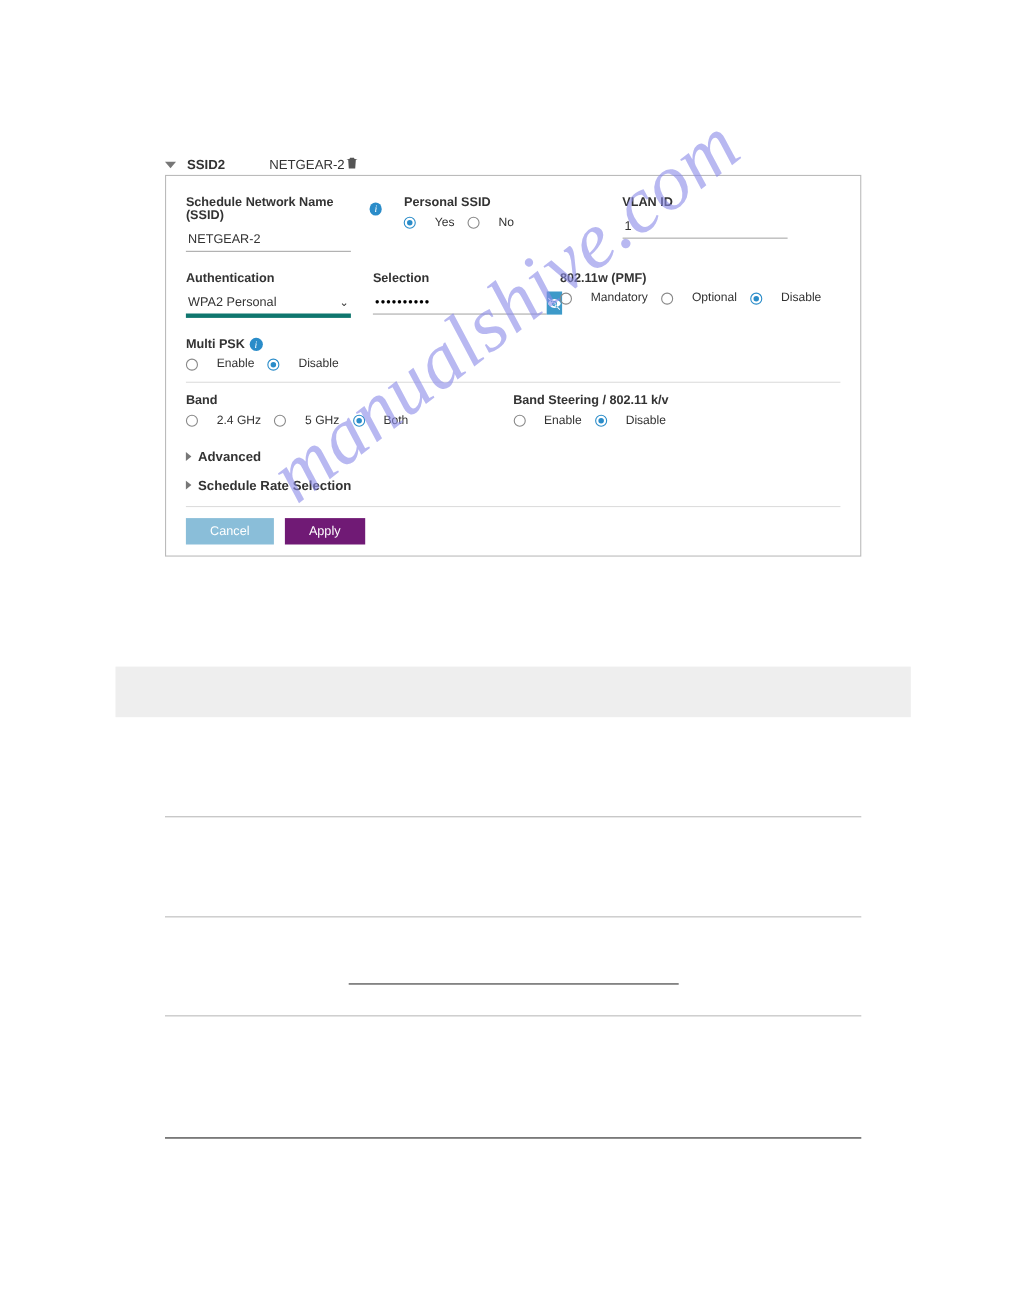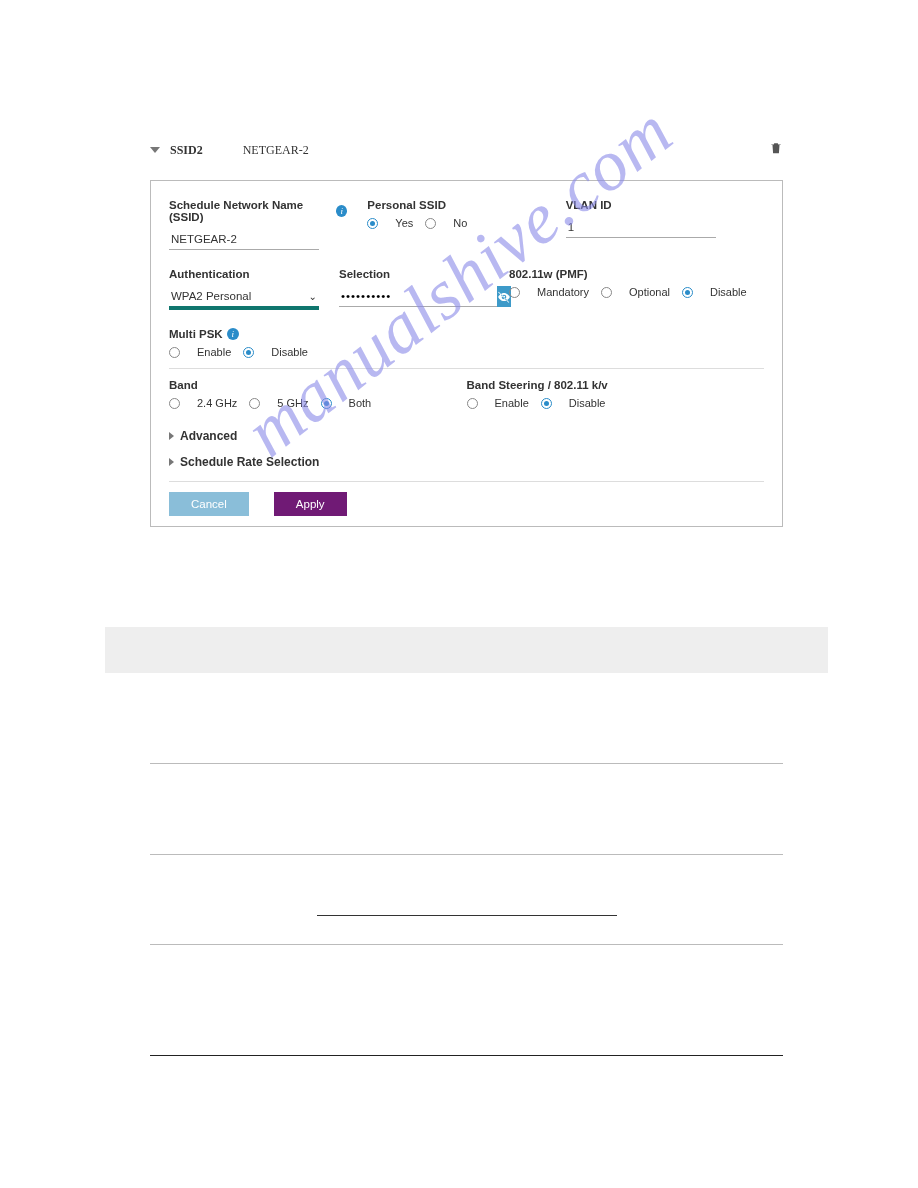--- a/index.html
+++ b/index.html
@@ -1,19 +1,19 @@
 <!DOCTYPE html>
 <html><head>
 <meta charset="utf-8">
 <style>
   * { box-sizing: border-box; margin: 0; padding: 0; }
   body { font-family: Arial, Helvetica, sans-serif; font-size: 12px; color: #333; background: #fff; width: 918px; margin: 0 auto; position: relative; }
   .page { padding: 140px 135px 60px 150px; position: relative; }
   .watermark { position: absolute; top: 240px; left: 50%; transform: translate(-50%, 0) rotate(-38deg); font-size: 72px; font-style: italic; font-family: Georgia, serif; color: #8a8ae8; opacity: 0.6; pointer-events: none; z-index: 100; letter-spacing: 1px; white-space: nowrap; }
-  .ssid-header { display: flex; align-items: center; justify-content: space-between; margin-bottom: 20px; font-family: Liberation Serif, serif; }
+  .ssid-header { display: flex; align-items: center; margin-bottom: 0; }
   .ssid-header-left { display: flex; align-items: center; gap: 10px; }
   .chevron-down { display: inline-block; width: 0; height: 0; border-left: 5px solid transparent; border-right: 5px solid transparent; border-top: 6px solid #777; }
   .ssid-label { font-weight: bold; font-size: 12px; }
   .ssid-name { font-size: 12px; color: #333; margin-left: 30px; }
   .trash-icon svg { width: 14px; height: 16px; fill: #555; }
   .panel { border: 1px solid #bbb; padding: 18px 18px 10px 18px; background: #fff; }
   .row { display: flex; gap: 0; margin-bottom: 18px; }
   .col { flex: 1; padding-right: 20px; }
   .field-label { font-size: 11.5px; font-weight: bold; margin-bottom: 6px; display: flex; align-items: center; gap: 4px; }
   .info-icon { display: inline-flex; align-items: center; justify-content: center; width: 12px; height: 12px; border-radius: 50%; background: #2a8cc9; color: #fff; font-size: 9px; font-style: italic; font-family: Georgia, serif; font-weight: normal; }
@@ -25,21 +25,21 @@
   .eye-btn { width: 26px; background: #3d9ac9; display: flex; align-items: center; justify-content: center; color: #fff; font-size: 12px; cursor: pointer; }
   .eye-btn svg { width: 14px; height: 14px; fill: #fff; }
   .radio-group { display: flex; gap: 12px; align-items: center; }
   .radio-item { display: flex; align-items: center; gap: 17px; font-size: 11px; }
   .radio { width: 11px; height: 11px; border: 1.3px solid #888; border-radius: 50%; display: inline-flex; align-items: center; justify-content: center; flex-shrink: 0; }
   .radio.checked { border-color: #2a8cc9; }
   .radio.checked::after { content: ""; width: 5px; height: 5px; background: #2a8cc9; border-radius: 50%; }
   .divider { border-top: 1px solid #ddd; margin: 6px 0 10px 0; }
   .expand-section { display: flex; align-items: center; gap: 6px; font-size: 12px; font-weight: bold; padding: 6px 0; cursor: pointer; }
   .chevron-right { display: inline-block; width: 0; height: 0; border-top: 4px solid transparent; border-bottom: 4px solid transparent; border-left: 5px solid #777; }
-  .actions { display: flex; gap: 25px; margin-top: 8px; }
+  .actions { display: flex; gap: 10px; margin-top: 8px; }
   .btn { padding: 6px 22px; font-size: 11.5px; color: #fff; border: none; cursor: pointer; }
   .btn-cancel { background: #8abed9; }
   .btn-apply { background: #701a75; }
   .gray-band { height: 46px; background: #eeeeee; margin: 100px -45px 0 -45px; }
   .sep-line { border-top: 1px solid #bbb; margin: 90px 0 0 0; }
   .sep-line2 { border-top: 1px solid #bbb; margin: 90px 0 0 0; }
   .underline-box { border-bottom: 1.2px solid #333; width: 300px; margin: 0 auto; }
   .sep-line3 { border-top: 1px solid #bbb; margin: 28px 0 0 0; }
   .footer-line { border-top: 1.2px solid #222; margin: 110px 0 0 0; }
 </style>

